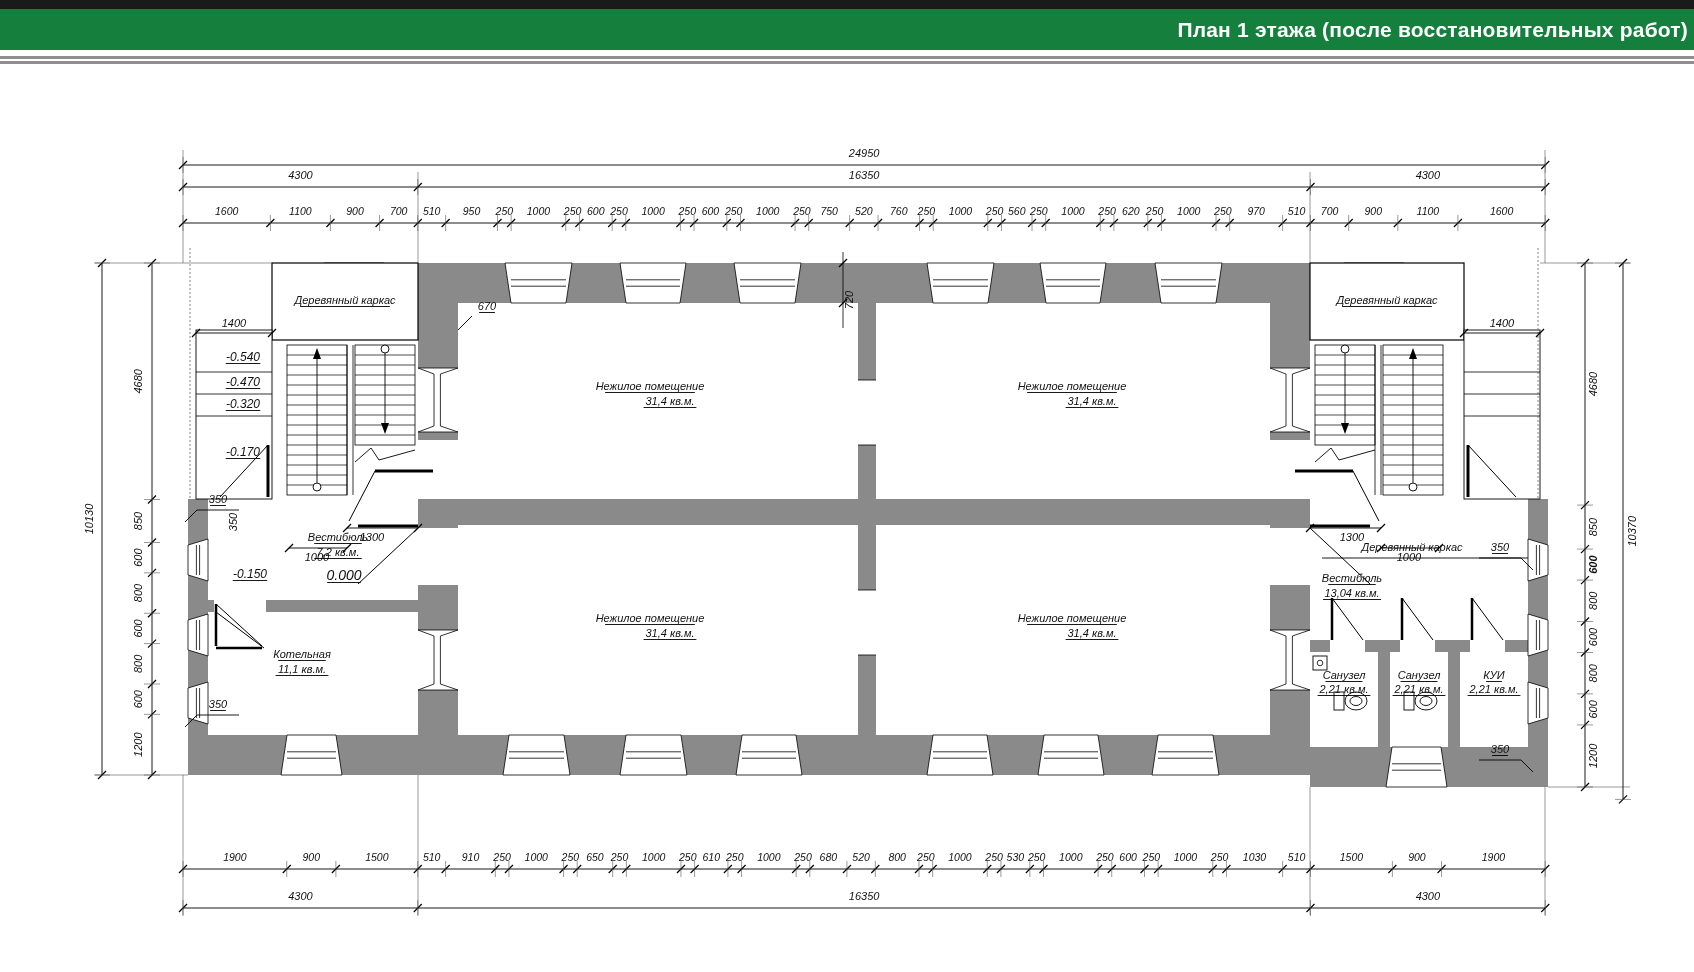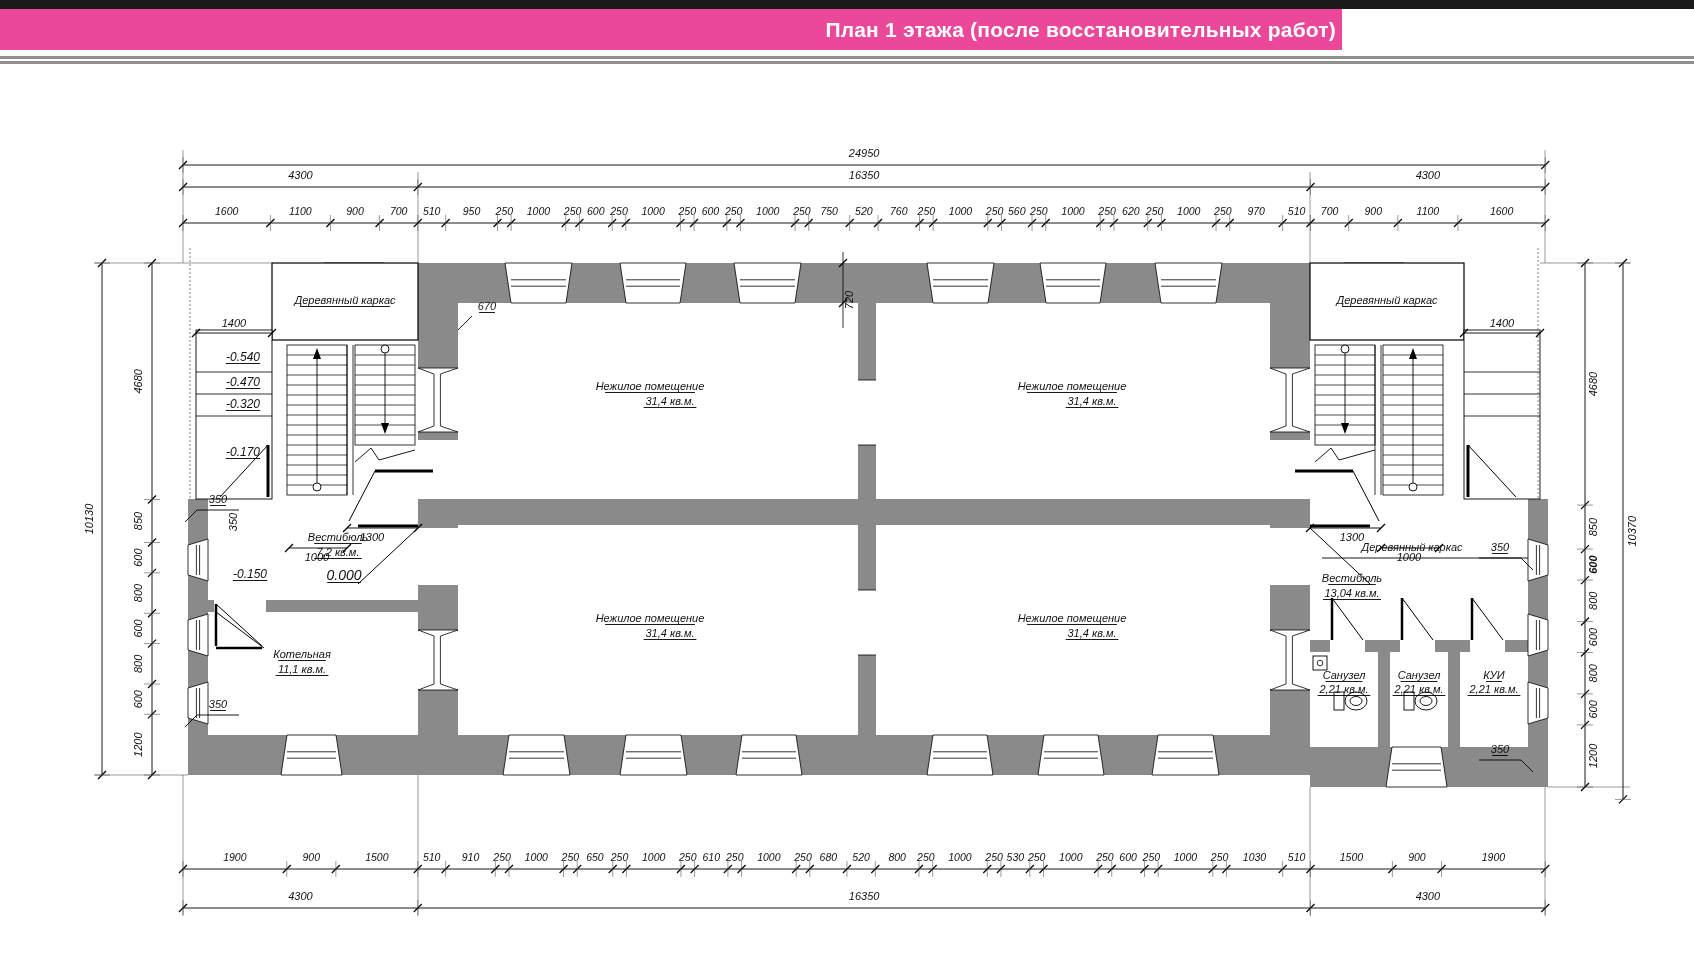--- a/index.html
+++ b/index.html
@@ -1,19 +1,19 @@
 <!DOCTYPE html>
 <html><head>
 <meta charset="utf-8">
 <style>
   html,body{margin:0;padding:0;background:#fff;}
   .page{position:relative;width:1694px;height:972px;background:#fff;overflow:hidden;
         font-family:"Liberation Sans",sans-serif;}
   .bar-black{position:absolute;left:0;top:0;width:1694px;height:9px;background:#1a1a1a;}
-  .bar-title{position:absolute;left:0;top:9px;width:1342px;height:41px;background:#ec4899;
+  .bar-title{position:absolute;left:0;top:9px;width:1694px;height:41px;background:#15803d;
              display:flex;align-items:center;justify-content:flex-end;padding-right:6px;box-sizing:border-box;padding-left:8px;}
   .bar-title span{color:#fff;font-weight:bold;font-size:21px;letter-spacing:.2px;}
   .rule1{position:absolute;left:0;top:56px;width:1694px;height:3px;background:#8f8f8f;}
   .rule2{position:absolute;left:0;top:61px;width:1694px;height:3px;background:#8f8f8f;}
   svg{position:absolute;left:0;top:0;}
   text{font-family:"Liberation Sans",sans-serif;}
 </style>
 </head>
 <body>
 

